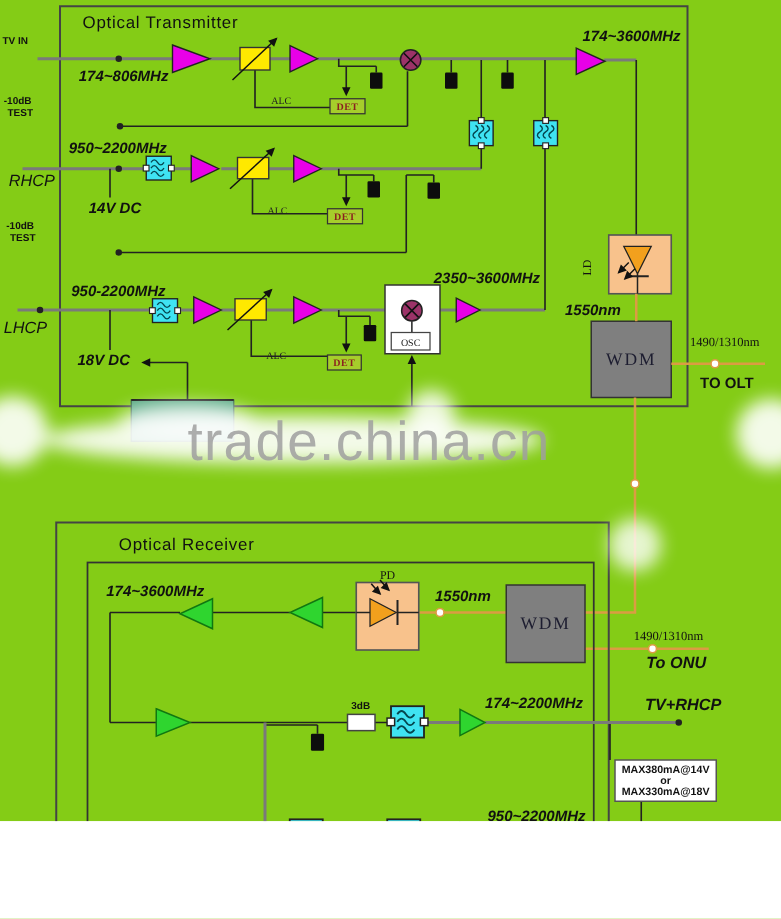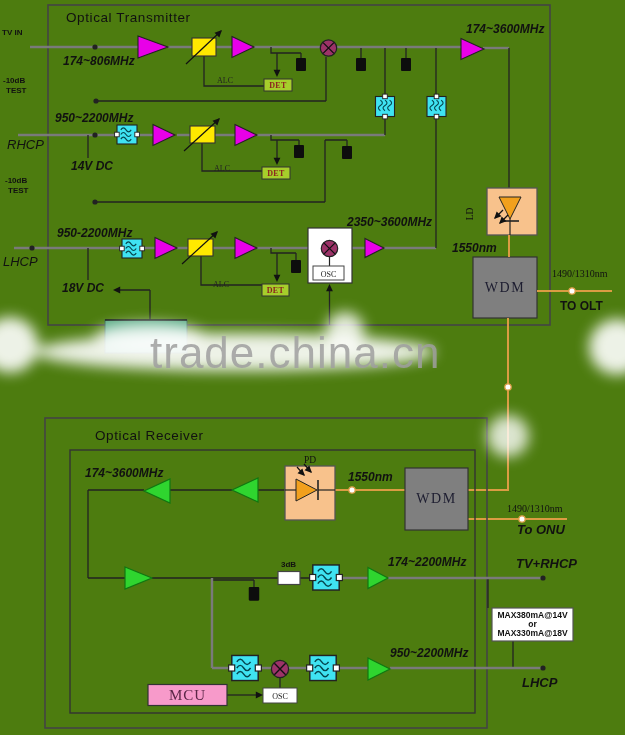--- a/index.html
+++ b/index.html
@@ -1,16 +1,16 @@
 <!DOCTYPE html>
 <html><head>
 <meta charset="utf-8">
 <style>
   html,body{margin:0;padding:0;background:#fff;}
-  #stage{position:relative;width:625px;height:735px;background:#4d7c0f;overflow:hidden;
+  #stage{position:relative;width:625px;height:657px;background:#84cc16;overflow:hidden;
          font-family:"Liberation Sans",sans-serif;}
   svg{position:absolute;left:0;top:0;}
   
   .fq   {font:italic bold 12px "Liberation Sans",sans-serif; fill:#111;}
   .port {font:italic 13px "Liberation Sans",sans-serif; fill:#111;}
   .pin  {font:bold 8px "Liberation Sans",sans-serif; fill:#111;}
   .out  {font:italic bold 13px "Liberation Sans",sans-serif; fill:#111;}
   .bout {font:bold 12px "Liberation Sans",sans-serif; fill:#111;}
   .ser  {font:10px "Liberation Serif",serif; fill:#111;}
   .sm   {font:8px "Liberation Serif",serif; fill:#222;}

